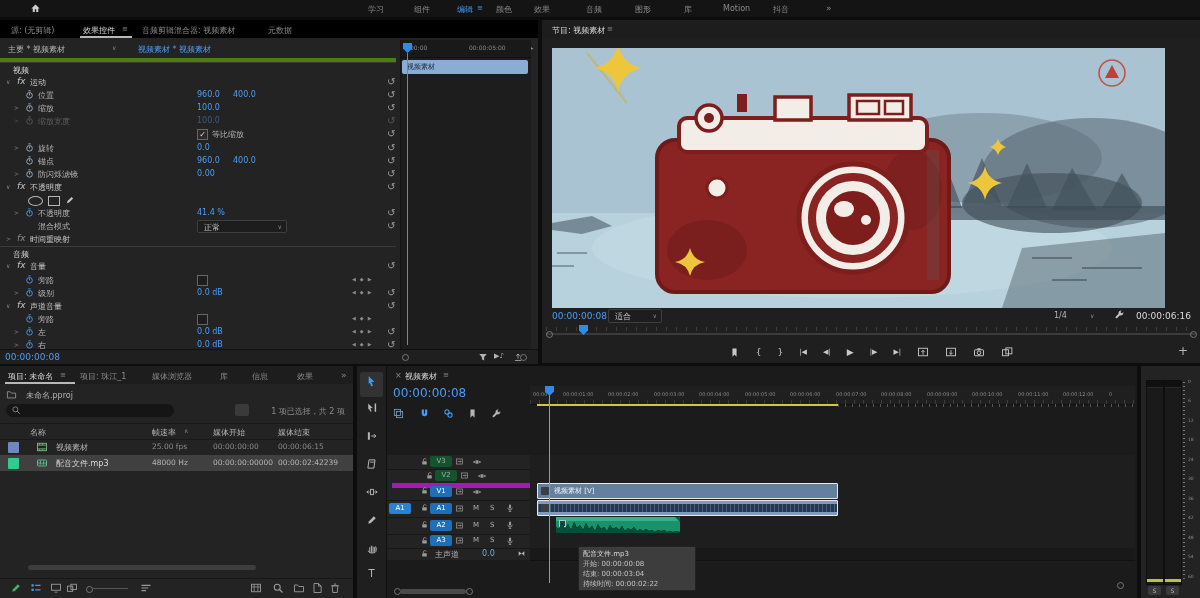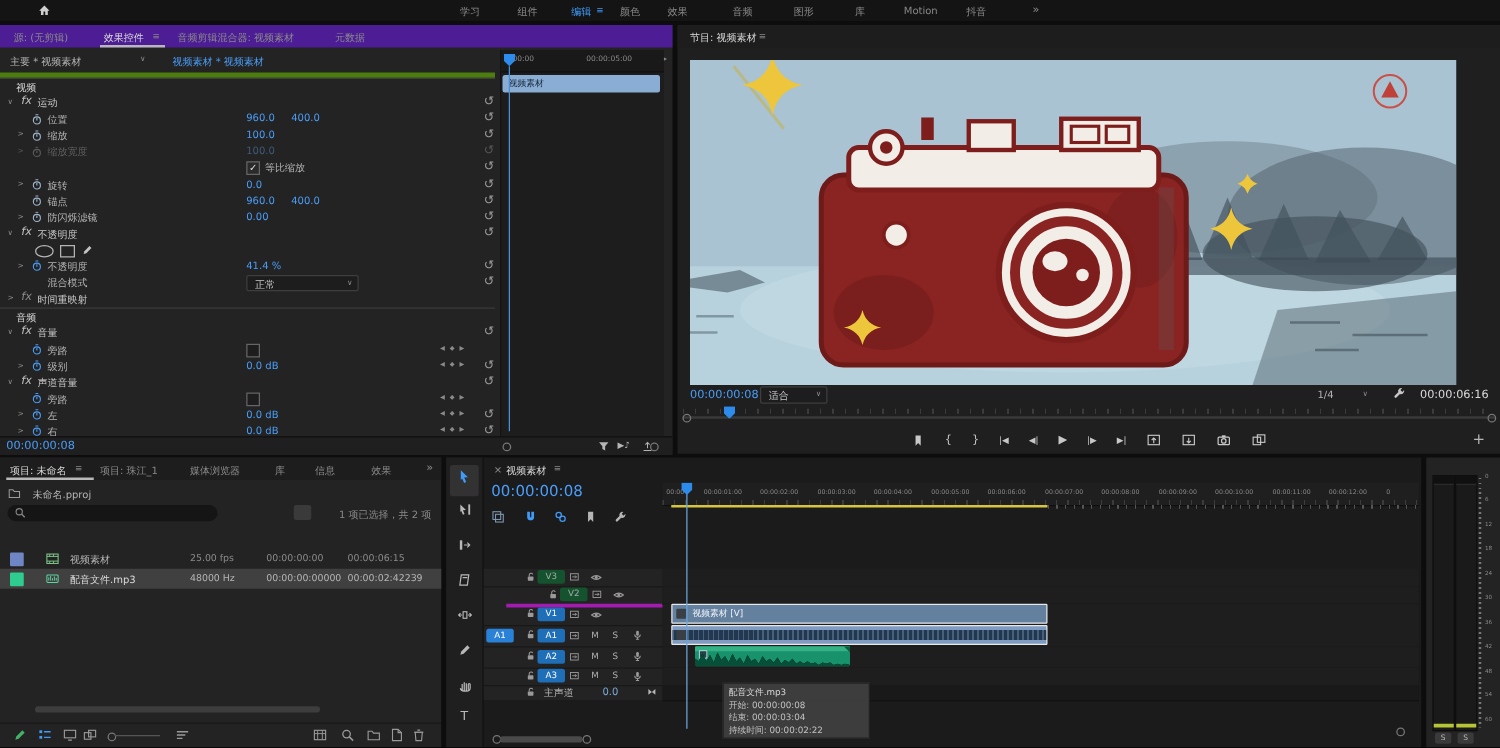--- a/index.html
+++ b/index.html
@@ -192,21 +192,21 @@
     <span class="a dim" style="left:586px;top:4px">音频</span>
     <span class="a dim" style="left:635px;top:4px">图形</span>
     <span class="a dim" style="left:684px;top:4px">库</span>
     <span class="a dim" style="left:723px;top:4px">Motion</span>
     <span class="a dim" style="left:773px;top:4px">抖音</span>
     <span class="a dim" style="left:826px;top:3px;font-size:9px">»</span>
   </div>
 
   <div class="panel" style="left:0;top:20px;width:538px;height:343px">
 
-    <div class="a" style="left:0;top:0;width:538px;height:18px;background:#4c1d95">
+    <div class="a" style="left:0;top:0;width:538px;height:18px;background:#000000">
       <span class="a dim" style="left:11px;top:5px">源: (无剪辑)</span>
       <span class="a bright" style="left:83px;top:5px">效果控件</span>
       <span class="a dim" style="left:122px;top:5px;font-size:7px">≡</span>
       <span class="a dim" style="left:142px;top:5px">音频剪辑混合器: 视频素材</span>
       <span class="a dim" style="left:268px;top:5px">元数据</span>
       <div class="tabu" style="left:80px;top:16px;width:52px"></div>
     </div>
 
     <div class="a" style="left:0;top:20px;width:396px;height:18px;background:#232323;border-bottom:5px solid #4d7c0f">
       <span class="a mid" style="left:8px;top:4px">主要 * 视频素材</span>
@@ -531,20 +531,27 @@
     </div>
     <div class="a" style="left:0;top:38px;width:353px;height:16px">
       <div class="a" style="left:6px;top:0;width:168px;height:13px;background:#151515;border-radius:7px">
         <span class="a" style="left:5px;top:1px;color:#8a8a8a"><svg class="ic" width="10" height="10">
               <use href="#s-mag"></use>
             </svg></span>
       </div>
       <span class="a" style="left:235px;top:0;width:14px;height:12px;background:#3a3a3a;border-radius:2px"></span>
       <span class="a dim" style="right:8px;top:2px">1 项已选择，共 2 项</span>
     </div>
+    <div class="a" style="left:0;top:57px;width:353px;height:15px;border-top:1px solid #181818;border-bottom:1px solid #181818">
+      <span class="a mid" style="left:30px;top:3px">名称</span>
+      <span class="a mid" style="left:152px;top:3px">帧速率</span>
+      <span class="a dim" style="left:184px;top:3px;font-size:6px">∧</span>
+      <span class="a mid" style="left:213px;top:3px">媒体开始</span>
+      <span class="a mid" style="left:278px;top:3px">媒体结束</span>
+    </div>
     <div class="a" style="left:0;top:73px;width:353px;height:16px">
       <span class="a" style="left:8px;top:3px;width:11px;height:11px;background:#6f86c4;border-radius:1px"></span>
       <span class="a" style="left:36px;top:2px;color:#7fc98a"><svg class="ic" width="12" height="12">
             <use href="#s-seqicon"></use>
           </svg></span>
       <span class="a mid" style="left:56px;top:3px">视频素材</span>
       <span class="a dim" style="left:152px;top:3px;font-size:7.5px">25.00 fps</span>
       <span class="a dim" style="left:213px;top:3px;font-size:7.5px">00:00:00:00</span>
       <span class="a dim" style="left:278px;top:3px;font-size:7.5px">00:00:06:15</span>
     </div>
@@ -672,21 +679,21 @@
             </svg></span>
         <span class="trkbox tbgray" style="left:43px;top:1px">V3</span>
         <span class="a" style="left:68px;top:2px;color:#9a9a9a"><svg class="ic" width="9" height="9">
               <use href="#s-sync"></use>
             </svg></span>
         <span class="a" style="left:85px;top:2px;color:#9a9a9a"><svg class="ic" width="10" height="10">
               <use href="#s-eye"></use>
             </svg></span>
       </div>
 
-      <div class="a" style="left:18px;top:14px;width:143px;height:14px;border-bottom:3px solid #a21caf">
+      <div class="a" style="left:5px;top:14px;width:143px;height:14px;border-bottom:5px solid #a21caf">
         <span class="a" style="left:33px;top:2px;color:#9a9a9a"><svg class="ic" width="9" height="9">
               <use href="#s-lock"></use>
             </svg></span>
         <span class="trkbox tbgray" style="left:43px;top:1px">V2</span>
         <span class="a" style="left:68px;top:2px;color:#9a9a9a"><svg class="ic" width="9" height="9">
               <use href="#s-sync"></use>
             </svg></span>
         <span class="a" style="left:85px;top:2px;color:#9a9a9a"><svg class="ic" width="10" height="10">
               <use href="#s-eye"></use>
             </svg></span>

